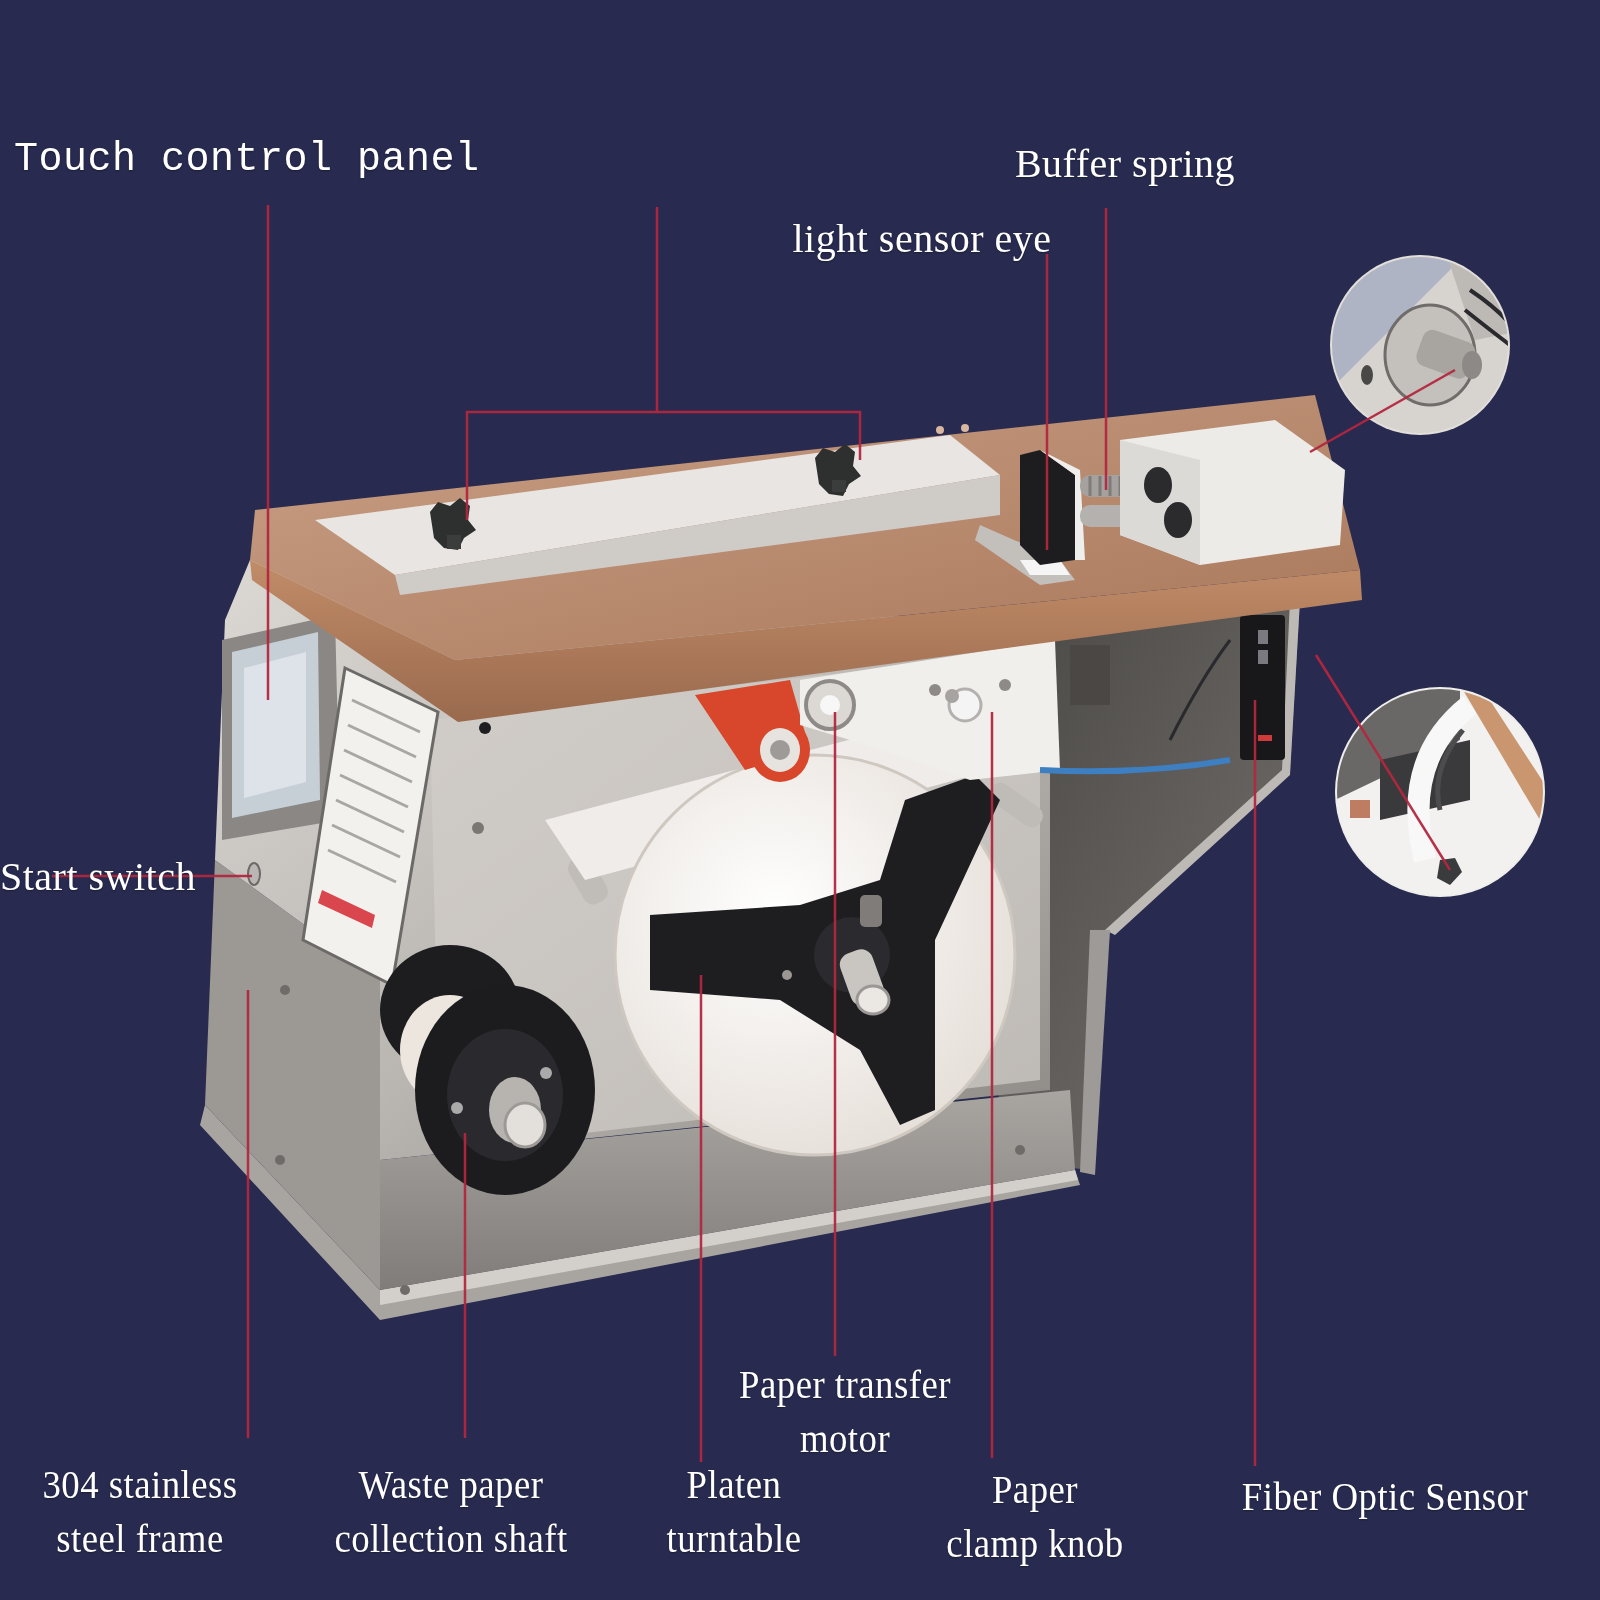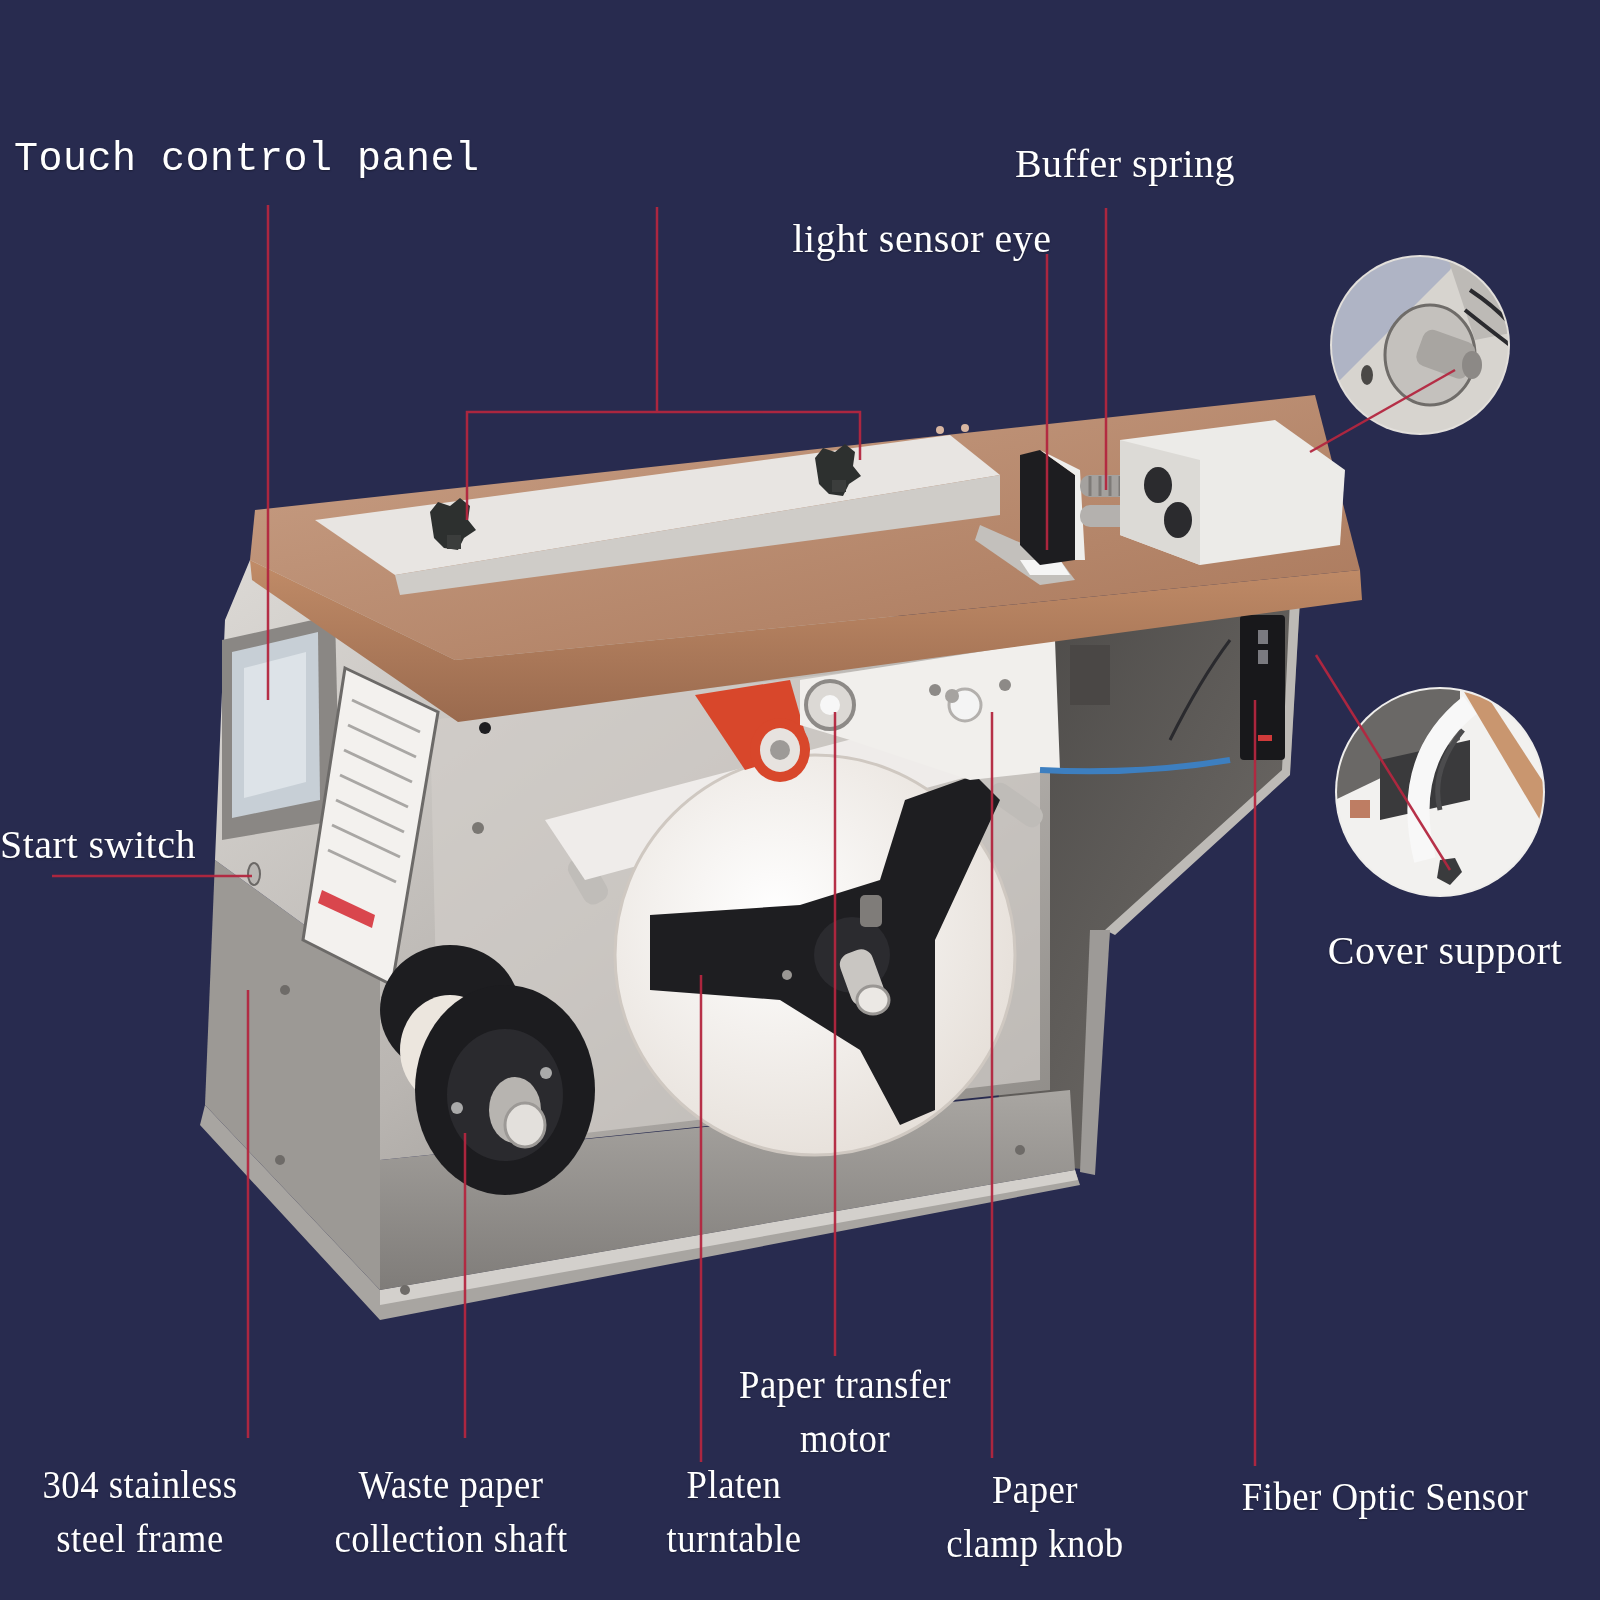--- a/index.html
+++ b/index.html
@@ -263,26 +263,25 @@
 </div>
 
 <div class="label" style="left:975px;top:137px;width:300px;">
   <span>Buffer spring</span>
 </div>
 
 <div class="label" style="left:762px;top:212px;width:320px;">
   <span>light sensor eye</span>
 </div>
 
-<div class="label" style="left:0px;top:818px;width:250px;text-align:left;">
+<div class="label" style="left:0px;top:850px;width:250px;text-align:left;">
   <span>Start switch</span>
 </div>
 
 <div class="label" style="left:1290px;top:924px;width:310px;">
-  <span>Cover support</span>
 </div>
 
 <div class="label narrow" style="left:4px;top:1458px;width:272px;">
   <span>304 stainless</span>
   <span>steel frame</span>
 </div>
 
 <div class="label narrow" style="left:290px;top:1458px;width:322px;">
   <span>Waste paper</span>
   <span>collection shaft</span>

